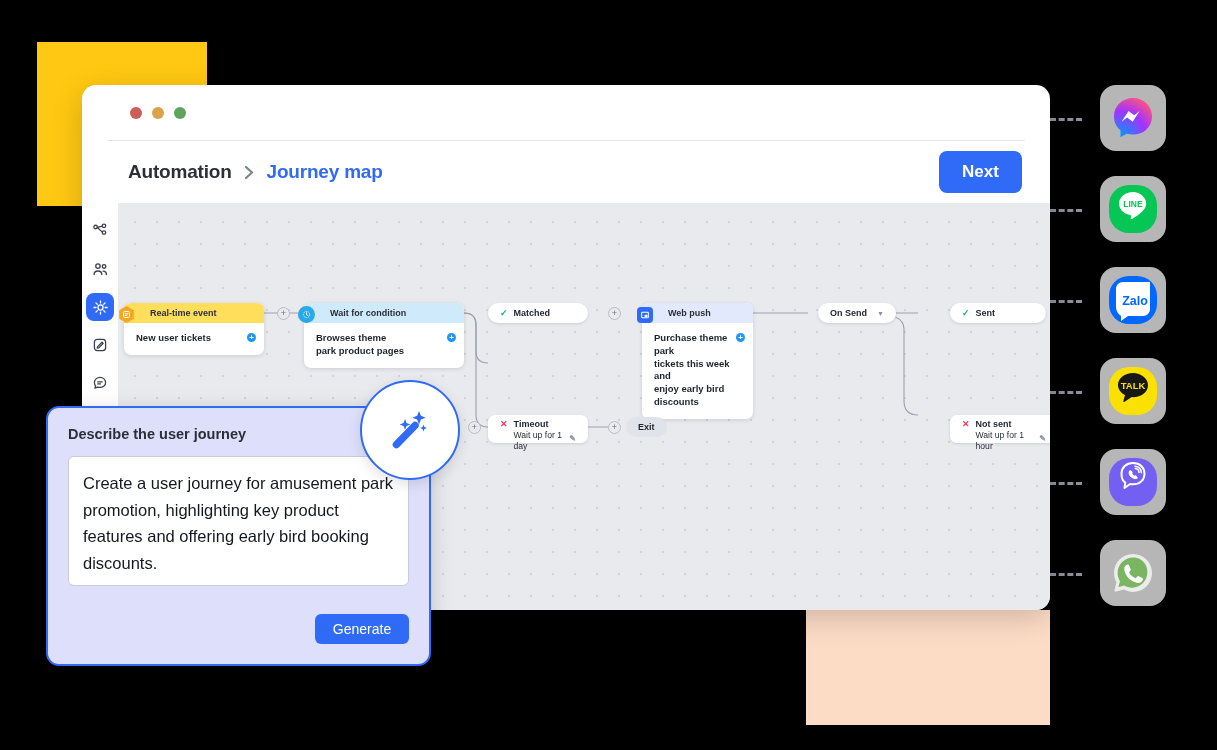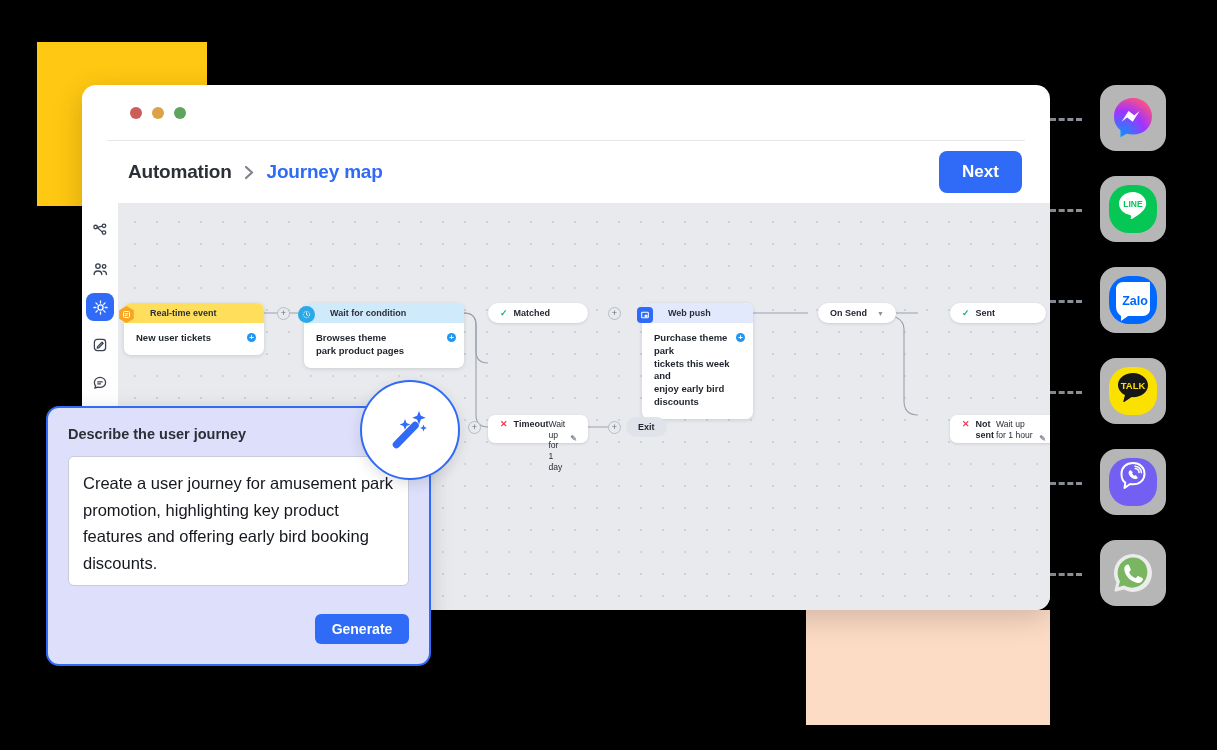--- a/index.html
+++ b/index.html
@@ -95,21 +95,21 @@
                  display:flex; align-items:center; justify-content:center;
                  width:17px; height:17px; }
 
   
   .pill { position:absolute; background:#fff; border-radius:13px; height:20px;
           display:flex; align-items:center; padding:0 12px; font-size:9px;
           font-weight:bold; color:#1f232c; box-shadow:0 1px 3px rgba(20,25,40,.13); }
   .pill .tick { color:#17b26a; margin-right:6px; font-size:9px; }
   .pill .cross { color:#F2395A; margin-right:6px; font-size:9px; font-weight:bold;}
   .pill.two { height:28px; border-radius:7px; align-items:flex-start; padding-top:4px;}
-  .pill-stack { display:flex; flex-direction:row; line-height:1.25; }
+  .pill-stack { display:flex; flex-direction:column; line-height:1.25; }
   .pill-sub { font-weight:normal; color:#2b2f38; font-size:8.6px; }
   .pencil { margin-left:5px; color:#8b919d; font-size:8px; align-self:flex-end; }
   .pill.grey { background:#E0E3E9; box-shadow:none; }
   .pill.select { width:78px; justify-content:space-between; }
   .caret { color:#8b919d; font-size:7px; }
 
   
   .cplus { position:absolute; width:13px; height:13px; border-radius:50%;
            background:#E8EAEE; border:1px solid #b7bcc6; color:#6b707b;
            font-size:9px; line-height:11px; text-align:center; }
@@ -125,21 +125,21 @@
   }
   .ai-title { font-size:14.5px; font-weight:bold; color:#2b2f38; margin-bottom:14px; }
   .ai-textarea {
     width:100%; height:130px; background:#fff; border:1px solid #c9ccd6;
     border-radius:6px; padding:13px 14px; font-size:16.5px; line-height:1.62;
     color:#15181f; resize:none; font-family:"Liberation Sans", sans-serif;
   }
   .gen-btn {
     position:absolute; right:20px; bottom:20px; width:94px; height:30px;
     background:#2F6BF6; color:#fff; border:none; border-radius:6px;
-    font-size:14px; font-weight:bold; cursor:pointer;
+    font-size:14px; font-weight:normal; cursor:pointer;
     font-family:"Liberation Sans", sans-serif;
   }
   .wand-circle {
     position:absolute; left:360px; top:380px; width:100px; height:100px;
     border-radius:50%; background:#fff; border:2.5px solid #2F6BF6;
     display:flex; align-items:center; justify-content:center;
     box-shadow:0 4px 14px rgba(0,0,0,.12);
   }
 
   

